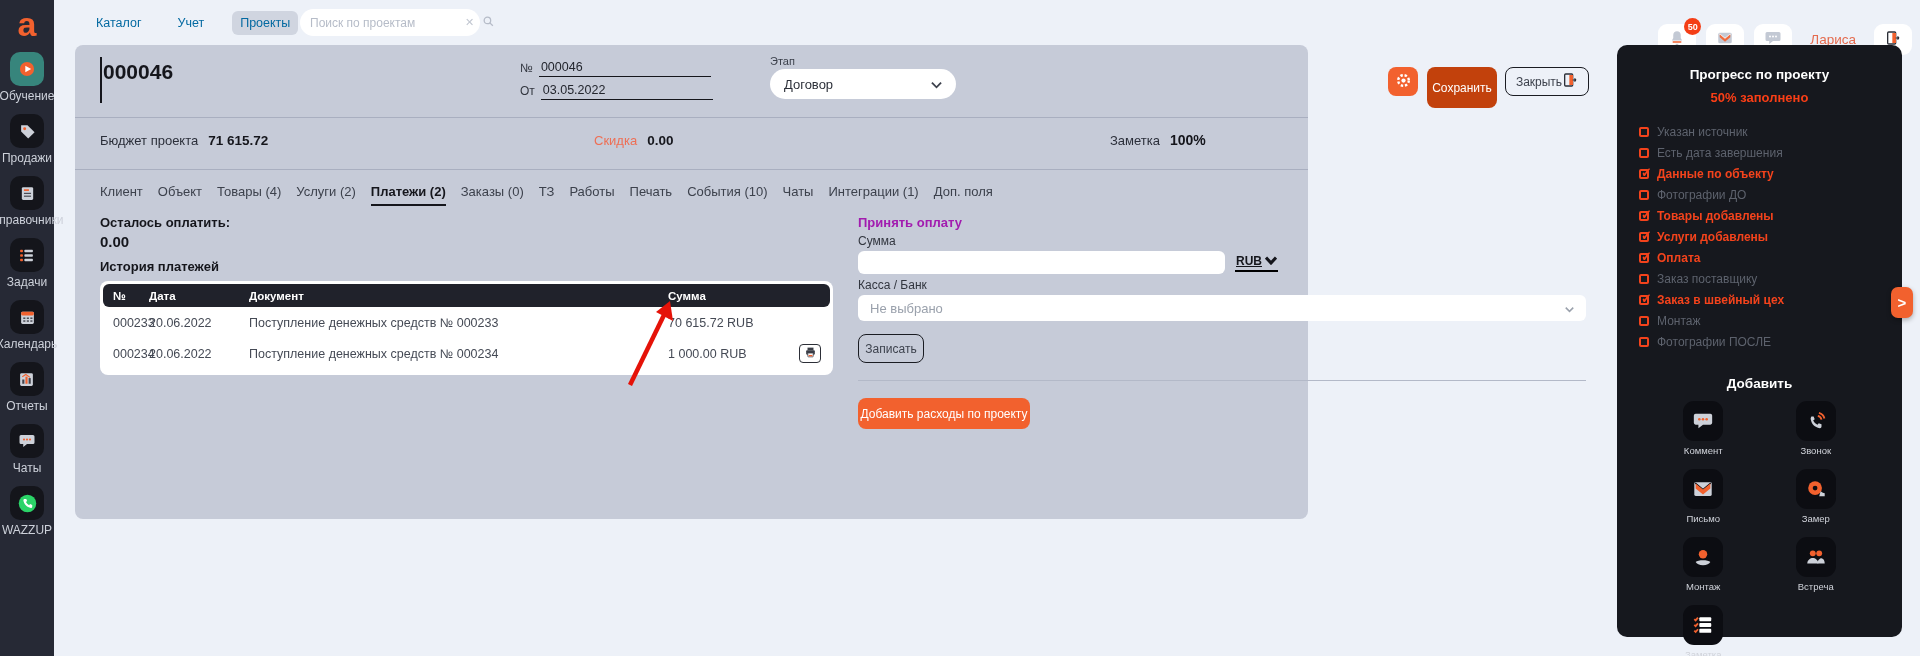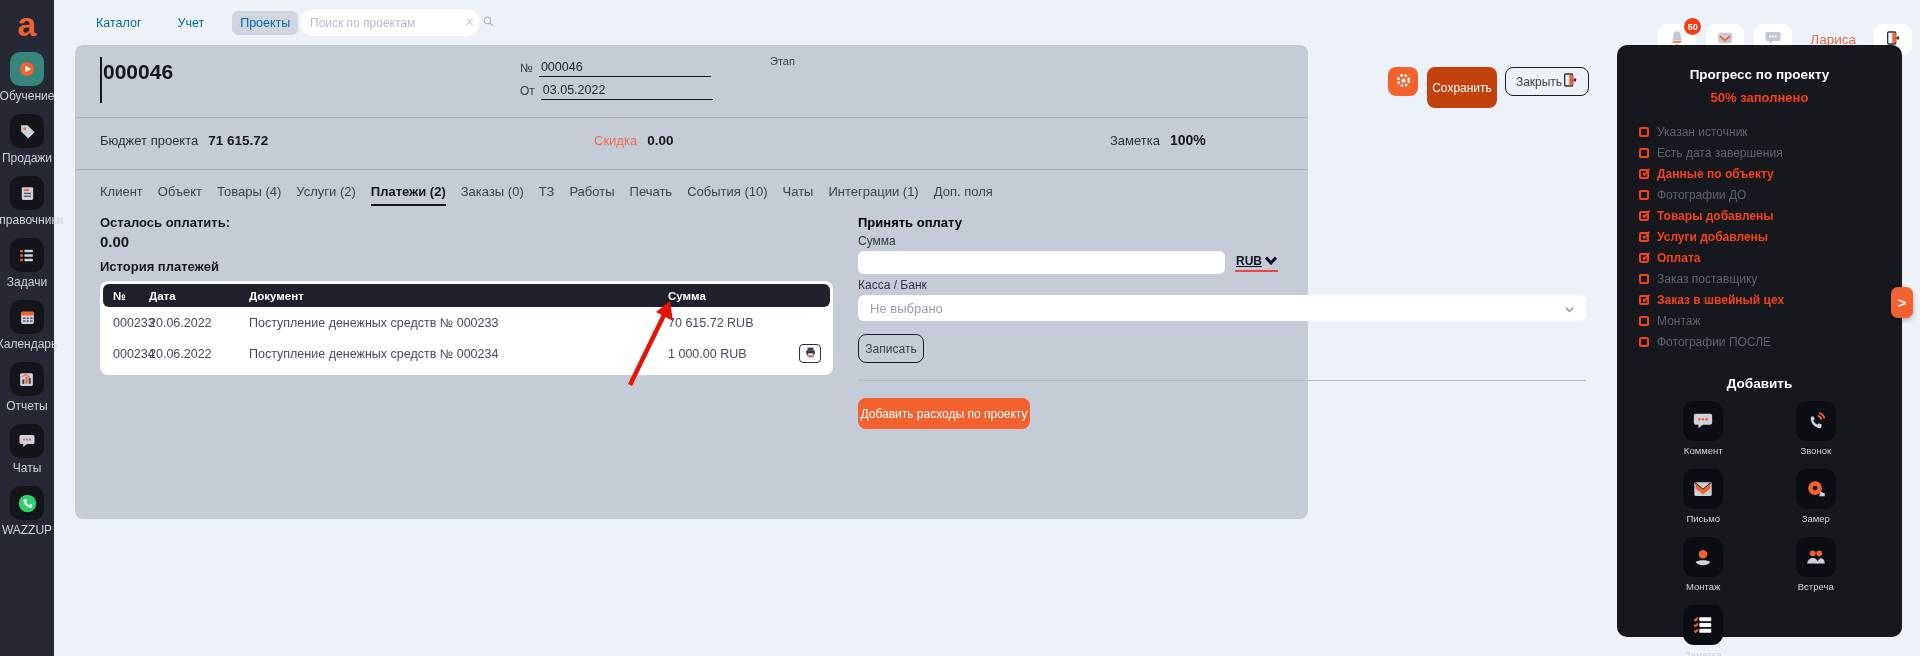--- a/index.html
+++ b/index.html
@@ -66,25 +66,25 @@
   .c-num { width:46px; padding-left:10px; }
   .c-date { width:92px; }
   .c-doc { flex:1; padding-left:8px; }
   .c-sum { width:122px; }
   .c-act { width:40px; display:flex; justify-content:center; }
   .print-btn { width:22px; height:19px; border:1.2px solid #2c2f37; border-radius:4px; background:#fff; display:flex; align-items:center; justify-content:center; cursor:pointer; }
 
   .annot-arrow { position:absolute; left:545px; top:248px; pointer-events:none; }
 
   .accept-col { position:absolute; left:783px; top:170px; width:728px; }
-  .accept-title { font-size:13px; font-weight:700; color:#000000; }
+  .accept-title { font-size:13px; font-weight:700; color:#a21caf; }
   .inp-label { font-size:12px; color:#32363f; margin-top:4px; }
   .amount-row { display:flex; align-items:center; margin-top:3px; }
   .amount-input { width:367px; height:23px; border:none; outline:none; border-radius:6px; background:#ffffff; padding:0 8px; font-size:13px; color:#2c3039; font-family:"Liberation Sans",sans-serif; }
-  .currency { display:inline-flex; align-items:center; gap:3px; margin-left:10px; font-size:12px; font-weight:700; color:#15161c; border-bottom:2px solid #ef4444; padding:1px 1px 2px 1px; cursor:pointer;text-decoration:underline; }
+  .currency { display:inline-flex; align-items:center; gap:3px; margin-left:10px; font-size:12px; font-weight:700; color:#15161c; border-bottom:2px solid #000000; padding:1px 1px 2px 1px; cursor:pointer;text-decoration:underline; }
   .account-select { margin-top:3px; width:728px; height:26px; background:#ffffff; border-radius:6px; display:flex; align-items:center; padding:0 12px; cursor:pointer; }
   .account-select .ph { flex:1; font-size:13px; color:#9aa1ac; }
   .btn-submit { margin-top:13px; width:66px; height:29px; background:transparent; border:1.5px solid #1a1c22; border-radius:8px; color:#3d424d; font-size:12px; display:flex; align-items:center; justify-content:center; cursor:pointer; }
   .accept-div { margin-top:17px; width:728px; height:1px; background:#b3b9c8; }
   .btn-expenses { margin-top:17px; width:172px; height:31px; background:#f2612e; border-radius:8px; color:#ffffff; font-size:12px; display:flex; align-items:center; justify-content:center; text-align:center; cursor:pointer; }
 
   
   .rpanel { position:absolute; left:1617px; top:45px; width:285px; height:592px; background:#16181e; border-radius:10px; }
   .rp-title { margin-top:22px; text-align:center; color:#ffffff; font-size:13.5px; font-weight:700; }
   .rp-sub { margin-top:8px; text-align:center; color:#fa3e16; font-size:13px; font-weight:700; }
@@ -268,20 +268,26 @@
     <div class="fld-row" style="top:15px">
       <span class="fld-label">№</span>
       <span class="fld-value">000046</span>
     </div>
     <div class="fld-row" style="top:38px">
       <span class="fld-label">От</span>
       <span class="fld-value">03.05.2022</span>
     </div>
 
     <div class="stage-label">Этап</div>
+    <div class="stage-select">
+      <span class="val">Договор</span>
+      <span id="stage-chev"><svg width="11" height="8" viewBox="0 0 12 8">
+            <path d="M1 1.5l5 5 5-5" fill="none" stroke="#3c414c" stroke-width="2"></path>
+          </svg></span>
+    </div>
 
     <div class="btn btn-gear">
         <span id="gear-ic"><svg width="17" height="17" viewBox="0 0 24 24">
             <circle cx="12" cy="12" r="7.5" fill="none" stroke="#fff" stroke-width="3.4" stroke-dasharray="3.4 2.6"></circle>
             <circle cx="12" cy="12" r="3" fill="#fff"></circle>
           </svg></span>
       </div>
     <div class="btn btn-save">Сохранить</div>
     <div class="btn btn-close">
       <span>Закрыть</span>

